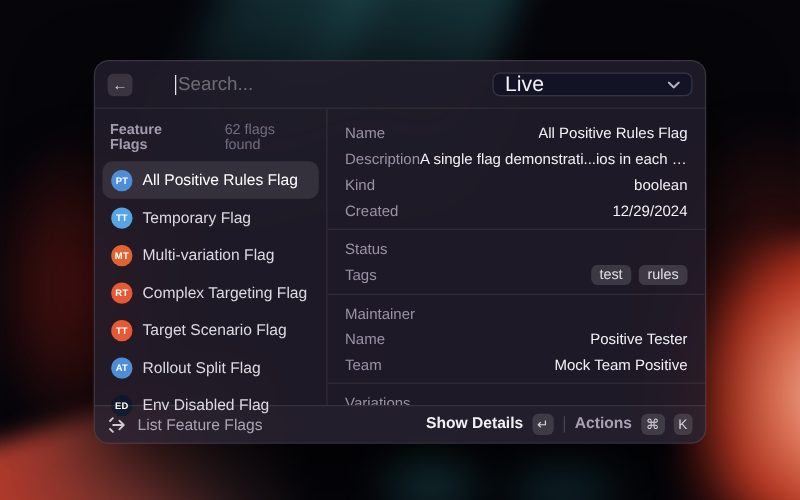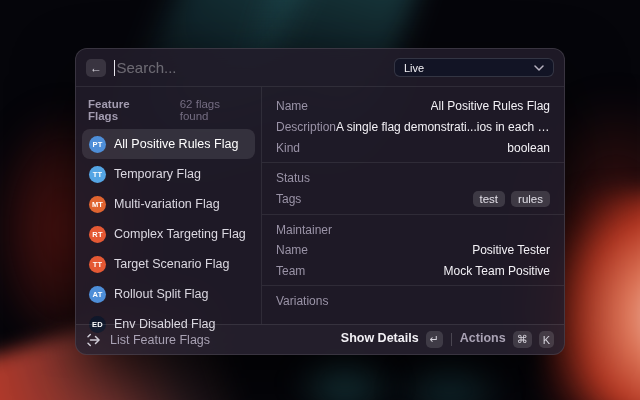--- a/index.html
+++ b/index.html
@@ -20,25 +20,25 @@
 
   
   .window { position:absolute; left:75px; top:48px; width:490px; height:307px;
     background:rgba(34,29,42,.87); backdrop-filter:blur(22px) saturate(1.3); -webkit-backdrop-filter:blur(22px) saturate(1.3);
     border:1px solid rgba(255,255,255,.12); border-radius:12px;
     box-shadow:0 24px 60px rgba(0,0,0,.65); display:flex; flex-direction:column; overflow:hidden; color:#efedf3; }
 
   
   .hdr { height:38px; flex:0 0 38px; display:flex; align-items:center; padding:0 10px 0 10px; gap:8px; border-bottom:1px solid rgba(255,255,255,.08); }
   .back-btn { width:20px; height:18px; border-radius:5px; background:rgba(255,255,255,.12); display:flex; align-items:center; justify-content:center; color:#d9d6df; font-size:12px; cursor:pointer; flex:0 0 auto; }
-  .search-wrap { flex:1; display:flex; align-items:center; position:relative; }
+  .search-wrap { flex:1; display:flex; align-items:center; position:relative;margin-left:26px; }
   .caret { width:1.5px; height:16px; background:#e8e6ee; margin-right:1px; }
   .search-input { background:transparent; border:none; outline:none; color:#efedf3; font-size:15px; font-family:"Liberation Sans", sans-serif; width:100%; }
   .search-input::placeholder { color:rgba(255,255,255,.35); }
-  .dropdown { flex:0 0 auto; width:160px; height:19px; background:rgba(16,20,38,.85); border:1px solid rgba(255,255,255,.14); border-radius:6px; display:flex; align-items:center; justify-content:space-between; padding:0 9px; font-size:11px; color:#f2f0f5; cursor:pointer; }
+  .dropdown { flex:0 0 auto; width:160px; height:19px; background:rgba(16,20,38,.85); border:1px solid rgba(255,255,255,.14); border-radius:6px; display:flex; align-items:center; justify-content:space-between; padding:0 9px; font-size:17px; color:#f2f0f5; cursor:pointer; }
 
   
   .body { flex:1; display:flex; min-height:0; }
   .col-list { width:186px; flex:0 0 186px; border-right:1px solid rgba(255,255,255,.08); padding-top:6px; display:flex; flex-direction:column; }
   .list-head { padding:5px 12px 7px; font-size:11.5px; display:flex; gap:20px; align-items:baseline; }
   .list-head .sec { color:#a39cb0; font-weight:700; }
   .list-head .cnt { color:#746d82; }
   .flag-item { height:30px; margin:0 6px; border-radius:8px; display:flex; align-items:center; gap:8px; padding:0 7px; font-size:12.5px; color:#dcd9e2; cursor:pointer; }
   .flag-item.selected { background:rgba(255,255,255,.1); color:#ffffff; }
   .badge { width:17px; height:17px; border-radius:50%; flex:0 0 auto; display:flex; align-items:center; justify-content:center; font-size:7.5px; font-weight:700; color:#fff; letter-spacing:.2px; }
@@ -147,20 +147,24 @@
         <span class="dlabel">Name</span>
         <span class="dvalue">All Positive Rules Flag</span>
       </div>
       <div class="drow">
         <span class="dlabel">Description</span>
         <span class="dvalue">A single flag demonstrati...ios in each environment.</span>
       </div>
       <div class="drow">
         <span class="dlabel">Kind</span>
         <span class="dvalue">boolean</span>
+      </div>
+      <div class="drow">
+        <span class="dlabel">Created</span>
+        <span class="dvalue">12/29/2024</span>
       </div>
       <div class="ddiv"></div>
       <div class="dhead">Status</div>
       <div class="drow">
         <span class="dlabel">Tags</span>
         <span class="tags">
 
         <span class="tag">test</span>
             <span class="tag">rules</span>
           </span>

